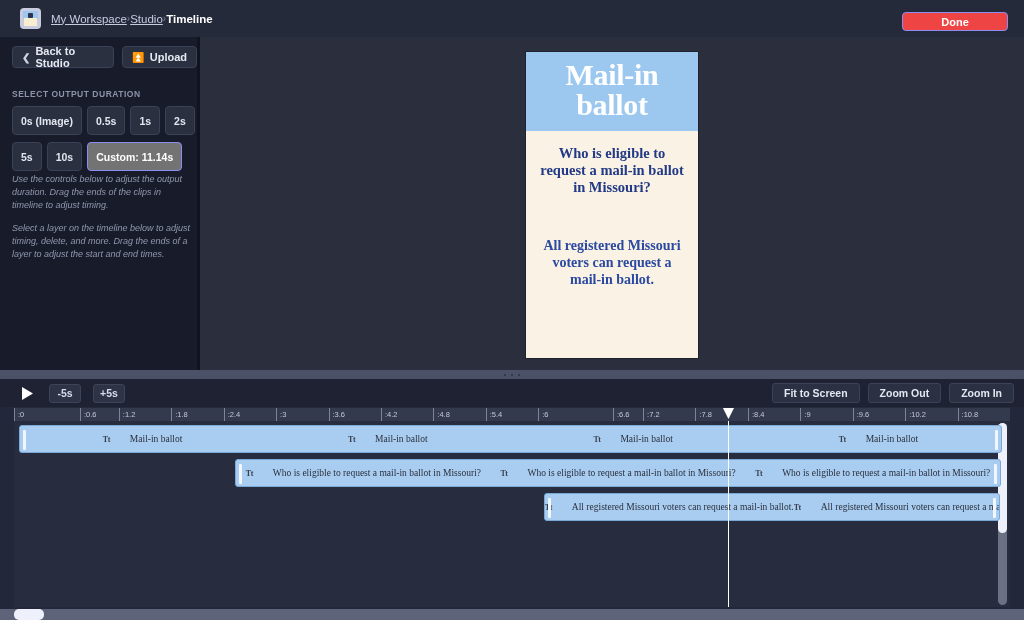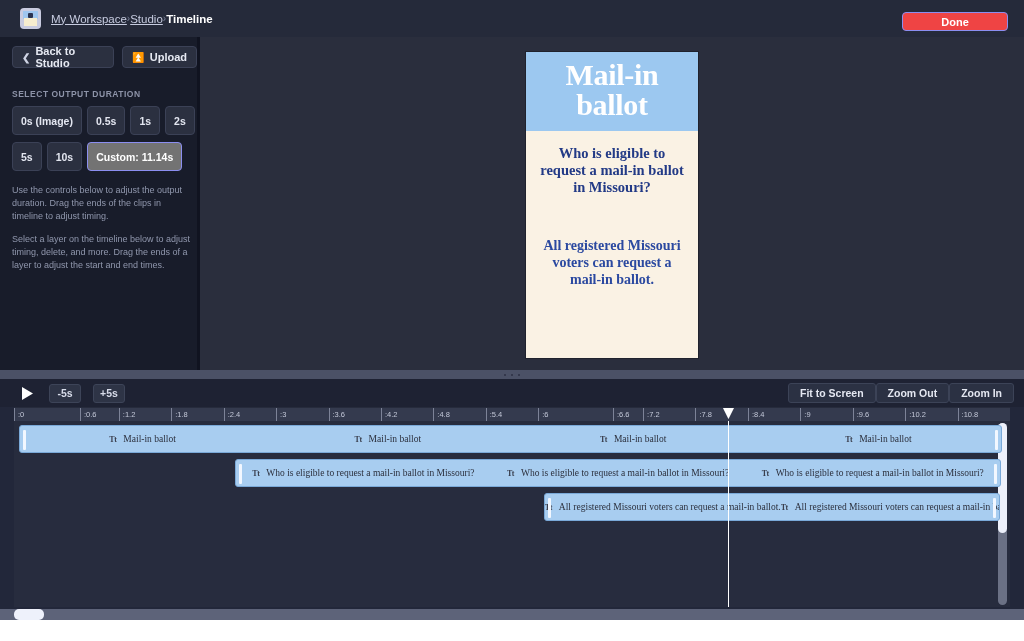--- a/index.html
+++ b/index.html
@@ -96,22 +96,22 @@
     border-radius: 4px;
     color: #e3e6f0; font-size: 10.5px; font-weight: bold;
     display: flex; align-items: center; justify-content: center;
     padding: 0 8px;
     cursor: pointer; white-space: nowrap;
   }
   .dchip.active {
     background: #737373; border-color: #8b8ef0; color: #ffffff;
   }
   .help {
-    padding-left: 12px; padding-right: 6px; margin-top: 13px;
-    font-size: 9px; line-height: 1.42; color: #9097ad;
+    padding-left: 12px; padding-right: 6px; margin-top: 2px;
+    font-size: 9px; line-height: 1.42; color: #9097ad; font-style: italic;
   }
   .help p + p { margin-top: 11px; }
 
   
   .canvas-area {
     position: absolute; left: 197px; top: 37px;
     width: 827px; height: 333px;
     background: #2a2e3d;
     border-left: 3px solid #101320;
     display: flex; align-items: center; justify-content: center;
@@ -193,21 +193,21 @@
     position: absolute; left: 0; right: 0; top: 16px; height: 32px;
     display: flex; align-items: center; justify-content: center;
     pointer-events: none;
     font-size: 11px; font-weight: bold;
   }
   .t-cur { color: #ffffff; }
   .t-sep { color: #8a90a6; margin: 0 3px; }
   .t-tot { color: #a9afc2; }
   .zoom-group {
     position: absolute; right: 10px; top: 4px;
-    display: flex; 
+    display: flex; gap: 8px;
   }
   .zbtn {
     height: 20px;
     background: #2b3143; border: 1px solid #3c4357; border-radius: 3px;
     color: #e4e7f1; font-size: 10.5px; font-weight: bold;
     display: flex; align-items: center; justify-content: center;
     padding: 0 11px; cursor: pointer;
   }
 
   
@@ -244,21 +244,21 @@
     cursor: pointer;
   }
   .clip-inner {
     display: flex; align-items: center;
     width: 100%; height: 100%;
     position: relative;
   }
   .clip-label {
     flex: 1 0 auto;
     display: flex; align-items: center; justify-content: center;
-    gap: 7px;
+    gap: 20px;
     font-family: "Liberation Serif", serif;
     font-size: 9.5px; color: #2b2f3c;
     white-space: nowrap;
     overflow: hidden;
   }
   .clip-label .ticon {
     font-family: "Liberation Serif", serif;
     font-size: 8px; font-weight: bold; color: #3a3f4e;
     letter-spacing: -0.5px;
   }

